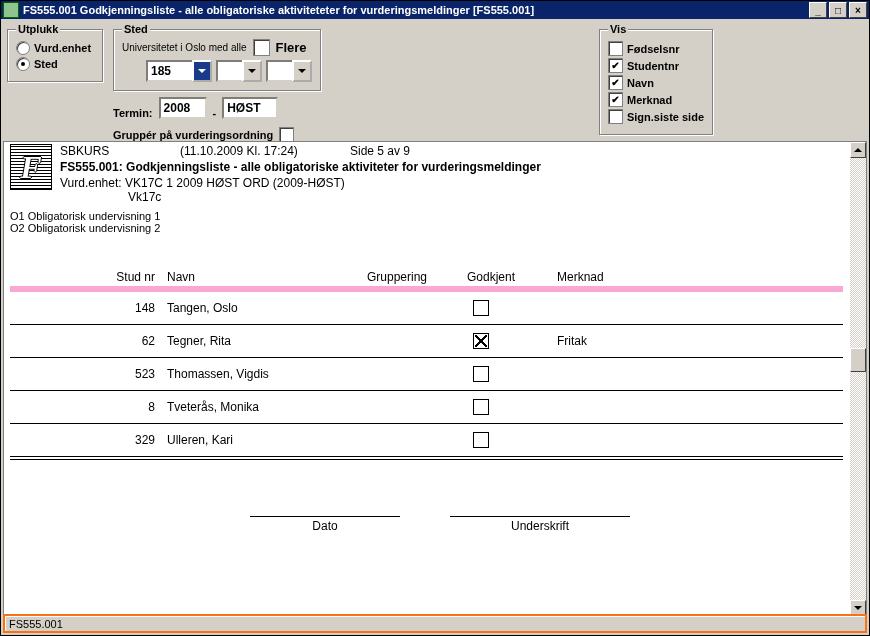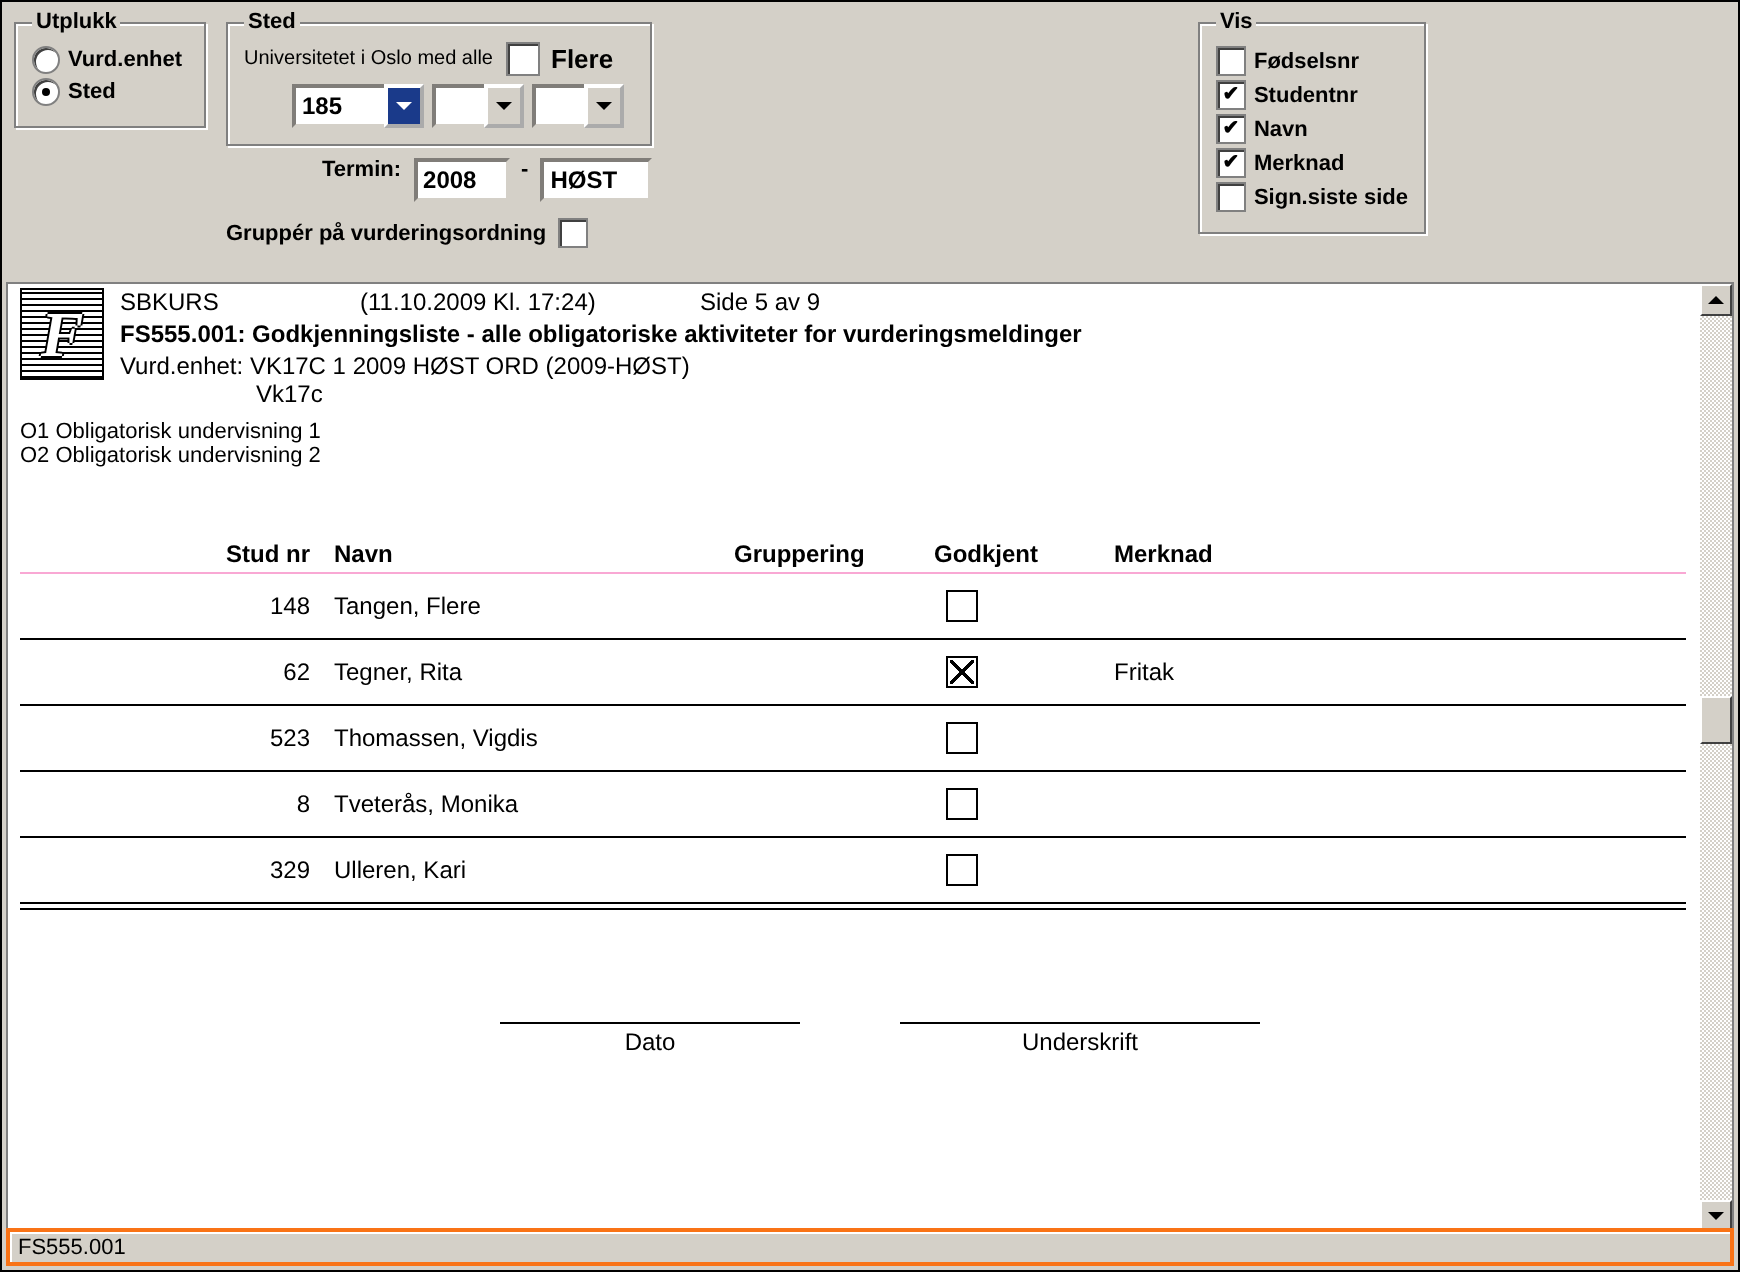--- a/index.html
+++ b/index.html
@@ -19,21 +19,21 @@
 .chk{width:13px;height:13px;background:#fff;border:1px solid #808080;box-shadow:inset 1px 1px 0 #404040;display:flex;align-items:center;justify-content:center;font-size:10px;line-height:10px;}
 .chk.sel::after{content:"✔";color:#000;font-weight:bold;}
 .sted-box{display:flex;flex-direction:column;gap:4px;}
 .sted-row1{font-size:10px;display:flex;align-items:center;gap:6px;}
 .sted-row2{display:flex;align-items:center;gap:4px;}
 .txtin{background:#fff;border:2px inset #d4d0c8;height:18px;padding:0 3px;font-weight:bold;font-size:12px;display:flex;align-items:center;}
 .dropbtn{width:16px;height:18px;background:#d4d0c8;border:2px outset #fff;display:flex;align-items:center;justify-content:center;}
 .dropbtn::after{content:"";border-left:4px solid transparent;border-right:4px solid transparent;border-top:4px solid #000;}
 .dropbtn.blue{background:#1a3a8a;}
 .dropbtn.blue::after{border-top-color:#fff;}
-.termin-row{display:flex;align-items:flex-start;gap:6px;margin-top:6px;font-weight:bold;margin-left:48px;}
+.termin-row{display:flex;align-items:flex-end;gap:6px;margin-top:6px;font-weight:bold;}
 .grp-row{display:flex;align-items:center;gap:6px;margin-top:8px;font-weight:bold;}
 .vis-box{margin-left:auto;}
 .content-wrap{position:absolute;left:2px;right:2px;top:140px;bottom:18px;background:#fff;border:1px solid #808080;box-shadow:inset 1px 1px 0 #fff;}
 .scroll-area{position:absolute;left:0;right:17px;top:0;bottom:0;overflow:hidden;background:#fff;font-size:12px;}
 .scrollbar{position:absolute;right:0;top:0;bottom:0;width:16px;background:#d4d0c8;}
 .sb-btn{width:16px;height:16px;background:#d4d0c8;border:1px solid #fff;border-right-color:#404040;border-bottom-color:#404040;box-sizing:border-box;display:flex;align-items:center;justify-content:center;position:absolute;}
 .sb-btn.up{top:0;} .sb-btn.dn{bottom:0;}
 .sb-btn::after{content:"";width:0;height:0;}
 .sb-btn.up::after{border-left:4px solid transparent;border-right:4px solid transparent;border-bottom:4px solid #000;}
 .sb-btn.dn::after{border-left:4px solid transparent;border-right:4px solid transparent;border-top:4px solid #000;}
@@ -43,41 +43,50 @@
 .doc-head{display:flex;gap:8px;align-items:flex-start;}
 .f-icon{width:40px;height:44px;border:1px solid #000;display:flex;align-items:center;justify-content:center;font-family:serif;font-size:32px;font-weight:bold;font-style:italic;background:repeating-linear-gradient(0deg,#000 0 1px,transparent 1px 3px);color:#fff;text-shadow:1px 0 #000,-1px 0 #000,0 1px #000,0 -1px #000;}
 .doc-head-lines{flex:1;}
 .hl1{display:flex;font-size:12px;}
 .hl1 .c1{flex:0 0 300px;} .hl1 .c2{flex:0 0 120px;} .hl1 .c3{flex:0 0 170px;} .hl1 .c4{flex:1;}
 .hl2{font-weight:bold;font-size:12px;margin-top:2px;}
 .hl3{font-size:12px;margin-top:2px;}
 .hl4{font-size:12px;margin-left:68px;}
 .small-lines{font-size:11px;margin-top:6px;}
 .tbl{margin-top:4px;}
-.tbl-head{display:flex;font-weight:bold;font-size:12px;border-bottom:1px solid #f9a8d4;padding:2px 0;margin-top:34px;}
+.tbl-head{display:flex;font-weight:normal;font-size:12px;border-bottom:6px solid #f9a8d4;padding:2px 0;margin-top:34px;}
 .col-sn{width:60px;margin-left:85px;text-align:right;padding-right:12px;}
 .col-name{width:200px;}
 .col-grp{width:100px;}
 .col-god{width:90px;}
 .col-mrk{flex:1;}
 .tbl-row{display:flex;align-items:center;border-bottom:1px solid #000;padding:8px 0;font-size:12px;}
 .doc-chk{width:14px;height:14px;border:1px solid #000;display:flex;align-items:center;justify-content:center;margin-left:6px;}
 .doc-chk.x::after{content:"";width:12px;height:12px;background:linear-gradient(45deg,transparent 45%,#000 45%,#000 55%,transparent 55%),linear-gradient(-45deg,transparent 45%,#000 45%,#000 55%,transparent 55%);}
 .tbl-end{border-top:1px solid #000;border-bottom:1px solid #000;height:2px;margin-top:-1px;}
 .footer-count{font-size:12px;margin-top:4px;}
 .sig-row{display:flex;gap:50px;margin-top:56px;margin-left:240px;font-size:12px;}
 .sig{border-top:1px solid #000;width:150px;text-align:center;padding-top:2px;}
 .status{position:absolute;left:2px;right:2px;bottom:2px;height:15px;background:#d4d0c8;border:2px solid #f97316;box-shadow:inset 1px 1px 0 #fff;padding-left:4px;font-size:11px;display:flex;align-items:center;}
 .combo{display:flex;}
 .combo .txtin{border-right:none;}
 </style>
 </head>
 <body>
 
 <div class="window">
+  <div class="titlebar">
+    <div class="icon"></div>
+    <div class="title">FS555.001 Godkjenningsliste - alle obligatoriske aktiviteteter for vurderingsmeldinger [FS555.001]</div>
+    <div class="winbtns">
+      <div class="winbtn">_</div>
+      <div class="winbtn">□</div>
+      <div class="winbtn">×</div>
+    </div>
+  </div>
 
   <div class="top-panel">
     <fieldset class="grp" style="width:78px;">
       <legend>Utplukk</legend>
       <div class="radio-row">
         <div class="radio"></div>
         <span>Vurd.enhet</span>
       </div>
       <div class="radio-row">
         <div class="radio sel"></div>
@@ -169,21 +178,21 @@
           <div class="tbl-head">
             <div class="col-sn">Stud nr</div>
             <div class="col-name">Navn</div>
             <div class="col-grp">Gruppering</div>
             <div class="col-god">Godkjent</div>
             <div class="col-mrk">Merknad</div>
           </div>
           <div id="rows">
               <div class="tbl-row">
                 <div class="col-sn">148</div>
-                <div class="col-name">Tangen, Flere</div>
+                <div class="col-name">Tangen, Oslo</div>
                 <div class="col-grp"></div>
                 <div class="col-god">
                   <div class="doc-chk"></div>
                 </div>
                 <div class="col-mrk"></div>
               </div>
               <div class="tbl-row">
                 <div class="col-sn">62</div>
                 <div class="col-name">Tegner, Rita</div>
                 <div class="col-grp"></div>

